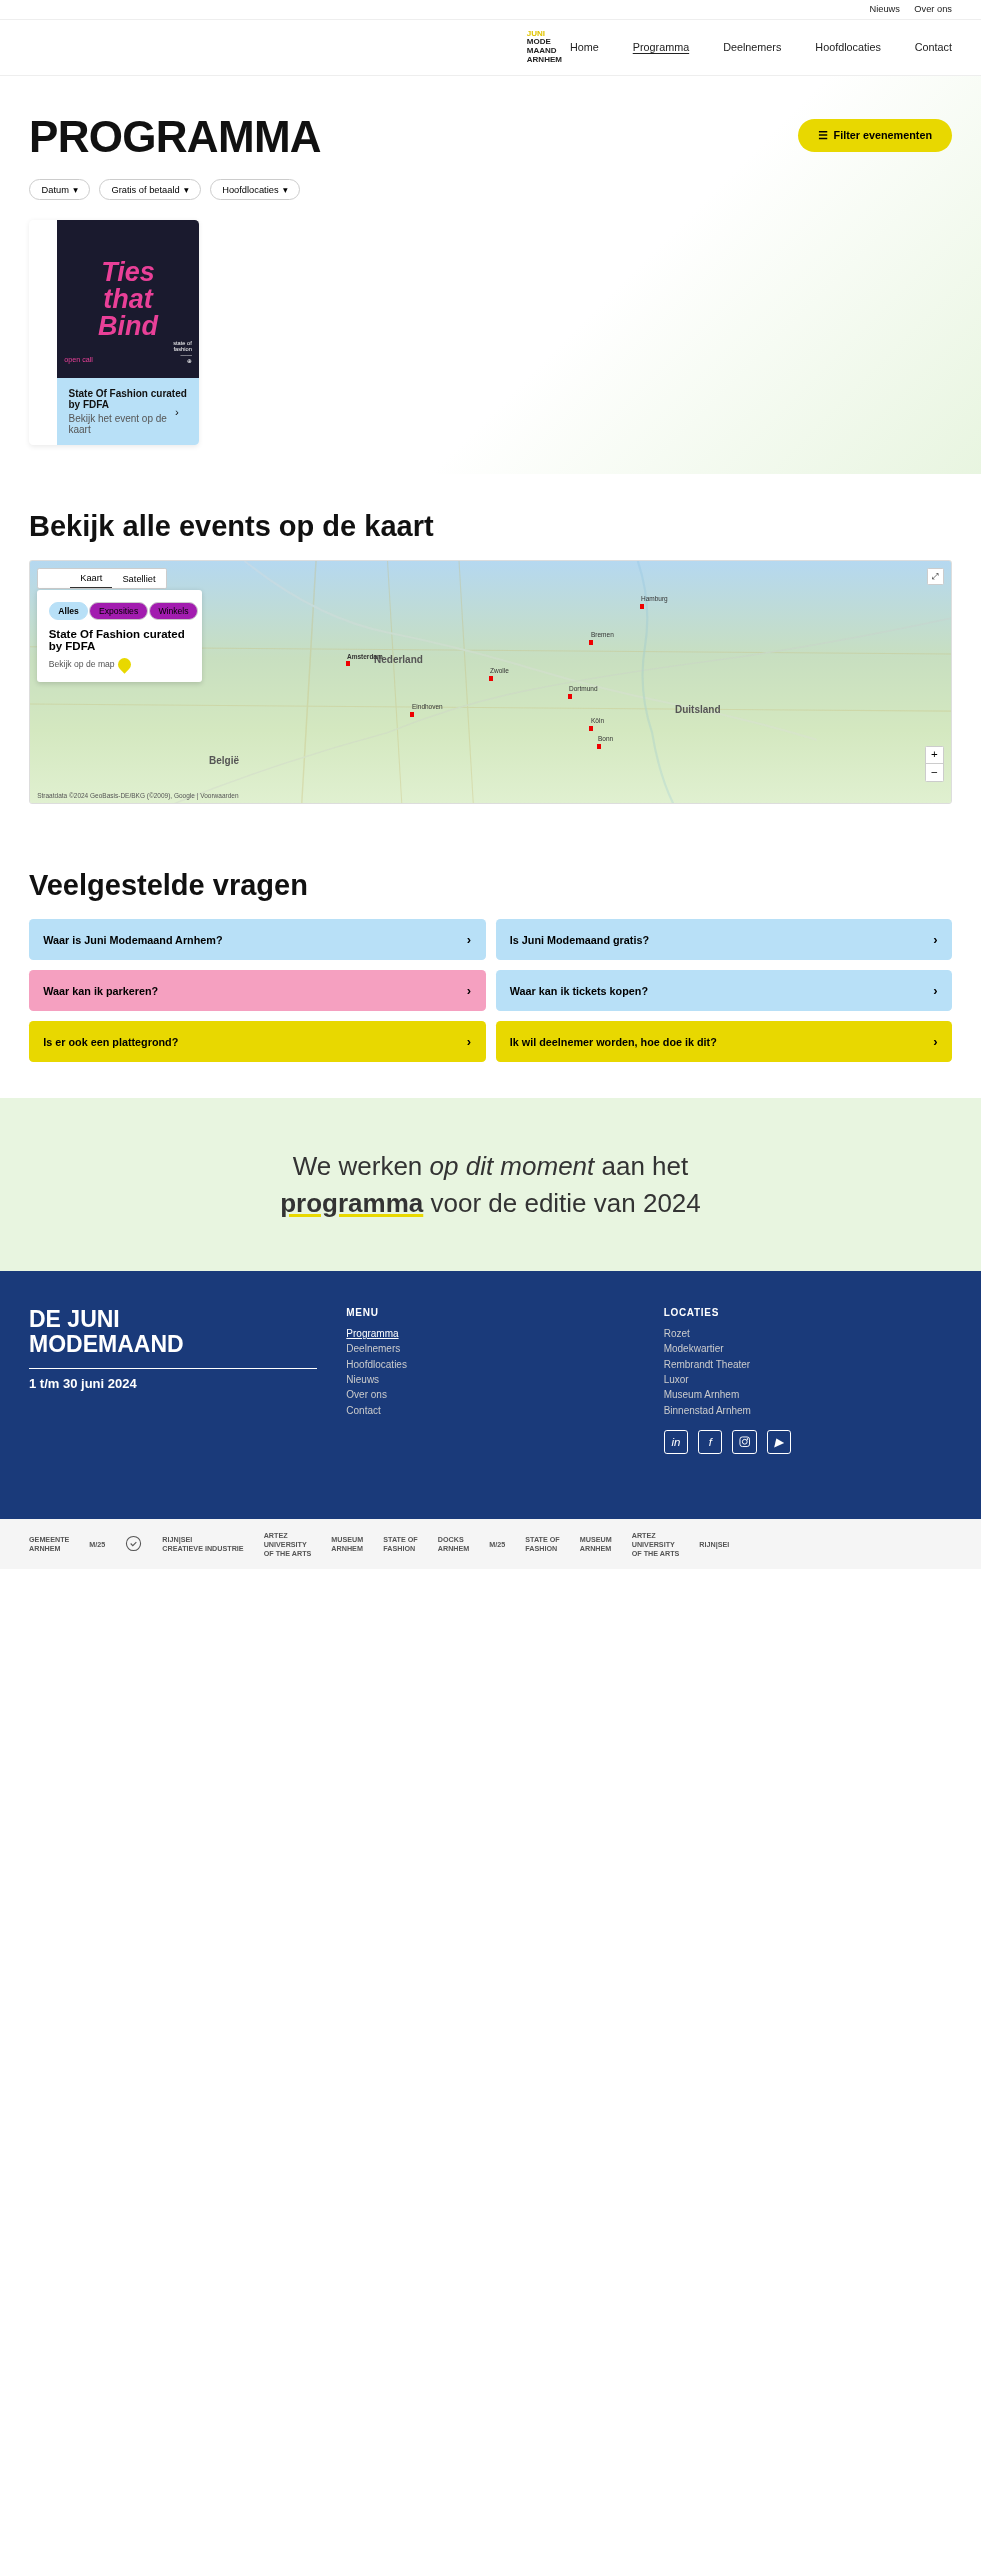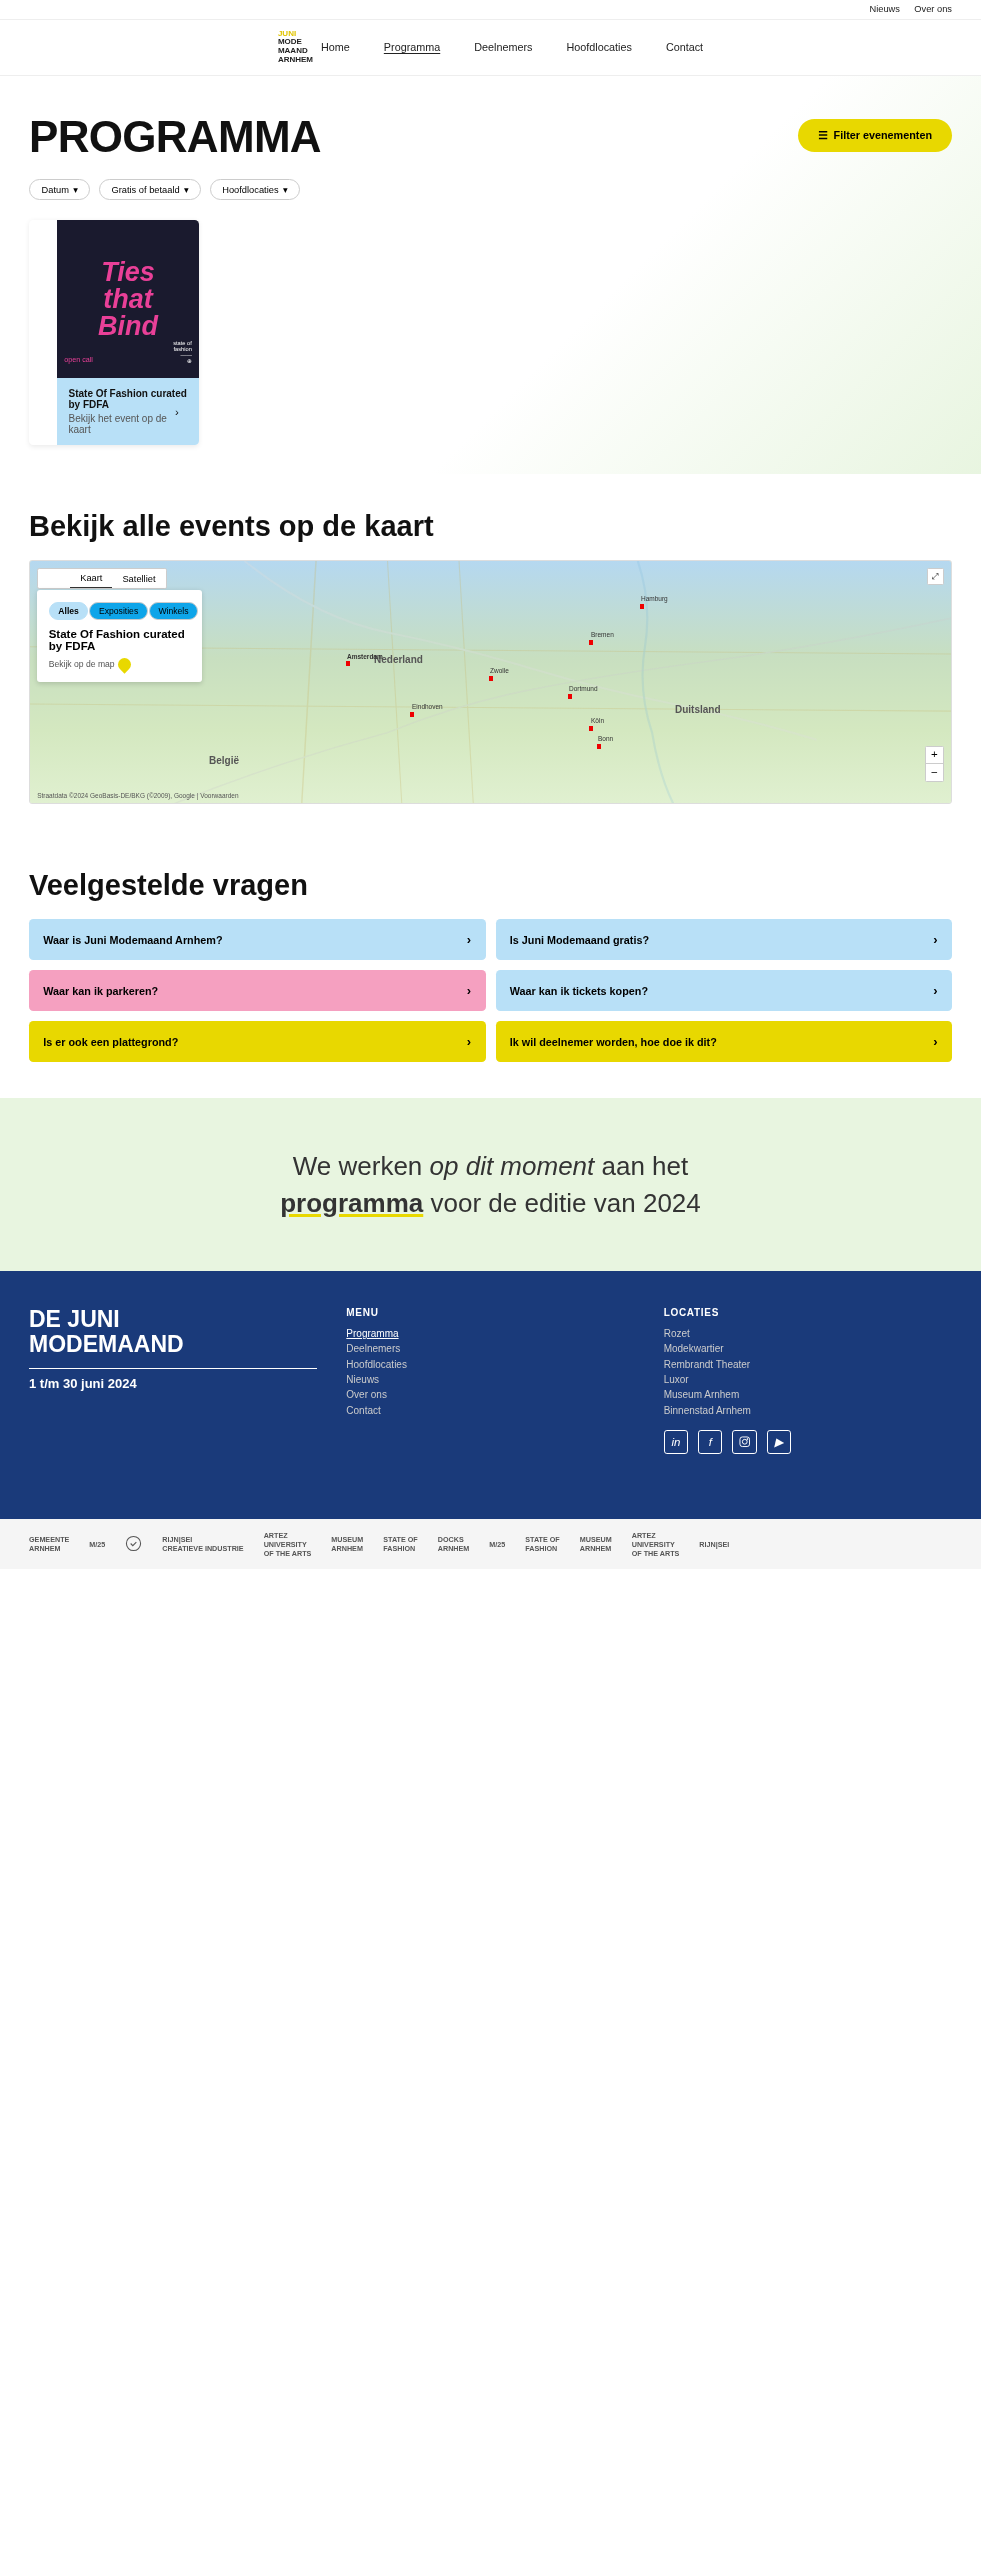--- a/index.html
+++ b/index.html
@@ -14,21 +14,21 @@
       padding: 4.3px 29px;
       font-size: 9.3px;
       gap: 14.3px;
     }
     .top-bar a { text-decoration: none; color: #222; }
 
     
     .header {
       display: flex;
       align-items: center;
-      justify-content: center;
+      justify-content: flex-end;
       padding: 10px 29px;
       border-bottom: 0.7px solid #eee;
     }
     .logo {
       display: flex;
       flex-direction: column;
       line-height: 1.1;
       font-size: 8px;
       font-weight: bold;
       text-transform: uppercase;
@@ -231,21 +231,21 @@
       display: flex;
       gap: 1px;
       margin-bottom: 8.6px;
     }
     .map-filter-btn {
       border: 1.1px solid #ccc;
       border-radius: 14.3px;
       padding: 2.9px 8.6px;
       font-size: 8.6px;
       cursor: pointer;
-      background: #0ea5e9;
+      background: #a21caf;
     }
     .map-filter-btn.active {
       background: #b8e0f7;
       border-color: #b8e0f7;
       font-weight: 600;
     }
     .map-popup-title {
       font-size: 11.5px;
       font-weight: 700;
       margin-bottom: 5.7px;

